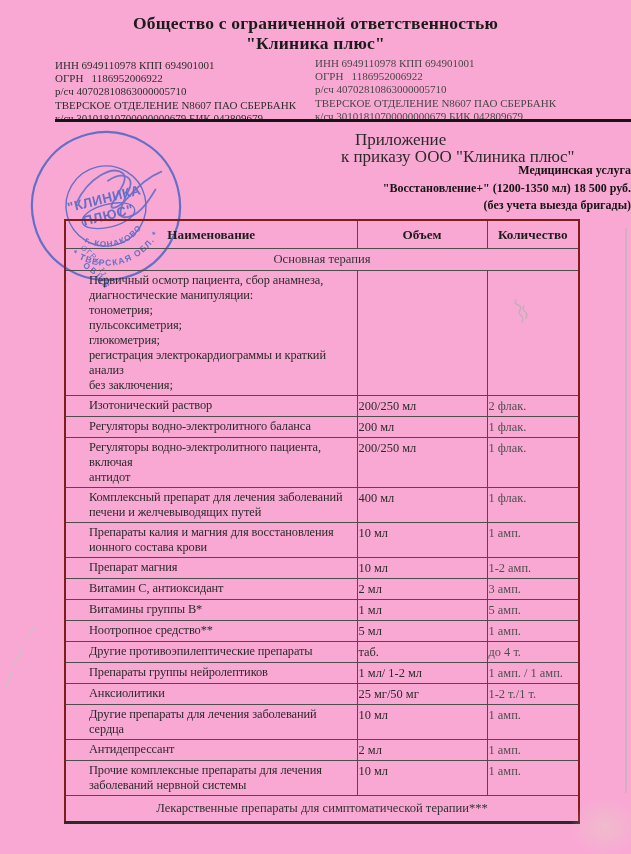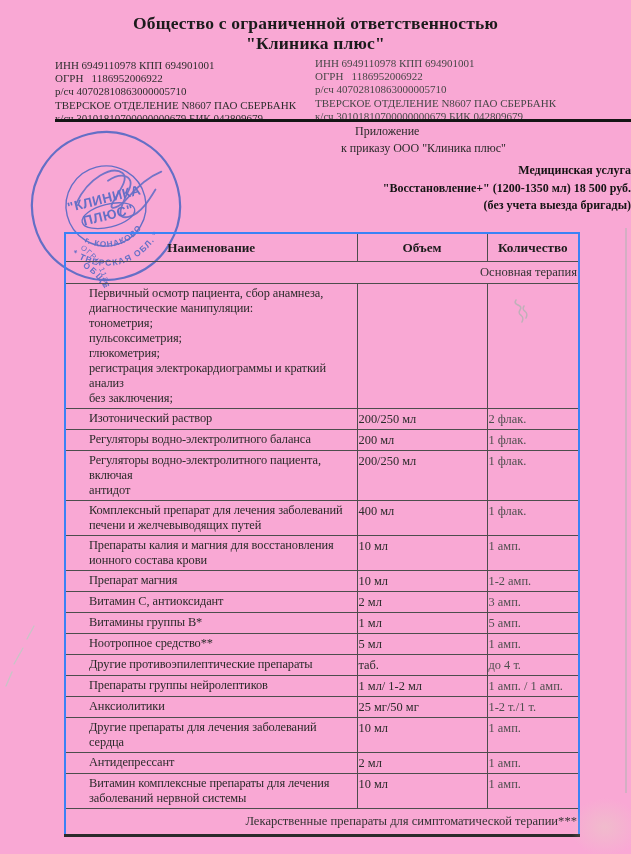--- a/index.html
+++ b/index.html
@@ -11,50 +11,50 @@
   
   .org-header {
     position:absolute; top:13px; left:0; right:0;
     text-align:center; font-weight:bold; font-size:17.5px; line-height:20px;
     color:#1b1b1b; letter-spacing:.2px;
   }
   .requisites { position:absolute; font-size:11px; line-height:13.2px; white-space:pre; }
   .requisites.left  { top:59px; left:55px;  color:#2e2e2e; }
   .requisites.right { top:57px; left:315px; color:#474747; }
   .header-rule { position:absolute; top:119px; left:55px; right:0; height:3px; background:#151515; }
-  .annex { position:absolute; top:123px; left:341px; font-size:12px; line-height:17px; color:#2a2a2a; }
+  .annex { position:absolute; top:131px; left:341px; font-size:17px; line-height:17px; color:#2a2a2a; }
   .annex .l1 { padding-left:14px; }
   
   .service-title {
     position:absolute; top:162px; left:0; right:0; text-align:right;
     font-weight:bold; font-size:12px; line-height:17.5px; color:#141414;
   }
   
   .stamp { position:absolute; top:126px; left:26px; width:160px; height:160px;
            transform:rotate(-14deg); opacity:.82; pointer-events:none; }
   .stamp svg { display:block; }
   .stamp text { font-family:"Liberation Sans", sans-serif; }
   .ring-text   { font-size:8.3px;  letter-spacing:1.7px; font-weight:bold; }
   .ogrn-text   { font-size:7.4px;  letter-spacing:1.1px; }
   .region-text { font-size:8.6px;  letter-spacing:1.2px; font-weight:bold; }
   .city-text   { font-size:8.2px;  letter-spacing:1px; font-weight:bold; }
   .center-text { font-size:13.5px; font-weight:bold; letter-spacing:.5px; }
   
   table.services {
-    position:absolute; top:232px; left:64px; width:514px;
+    position:absolute; top:219px; left:64px; width:514px;
     border-collapse:collapse; table-layout:fixed;
-    font-size:12.4px; color:#2b2b2b; border:2px solid #3b82f6;
+    font-size:12.4px; color:#2b2b2b; border:2px solid #7f1d1d;
   }
   table.services th, table.services td { border:1px solid #4d4d4d; }
   table.services th {
     height:25px; font-size:13.2px; font-weight:bold; text-align:center;
     color:#1d1d1d; vertical-align:middle;
   }
   tr.section-row td, tr.footer-row td {
-    text-align:right; vertical-align:middle; font-size:12.6px; color:#333;
+    text-align:center; vertical-align:middle; font-size:12.6px; color:#333;
   }
   tr.section-row td { height:19px; }
   tr.footer-row  td { height:23px; border-bottom:3px solid #2b2b2b; }
   tr.svc { height:21px; }
   td.col-name {
     padding:2px 2px 2px 23px; white-space:pre-line;
     line-height:15px; vertical-align:top; letter-spacing:-.1px;
   }
   td.col-volume, td.col-qty {
     vertical-align:top; padding-top:3px; line-height:15px;
@@ -225,21 +225,21 @@
           <td class="col-name">Другие препараты для лечения заболеваний сердца</td>
           <td class="col-volume">10 мл</td>
           <td class="col-qty">1 амп.</td>
         </tr>
         <tr class="svc">
           <td class="col-name">Антидепрессант</td>
           <td class="col-volume">2 мл</td>
           <td class="col-qty">1 амп.</td>
         </tr>
         <tr class="svc">
-          <td class="col-name">Витамин комплексные препараты для лечения
+          <td class="col-name">Прочие комплексные препараты для лечения
 заболеваний нервной системы</td>
           <td class="col-volume">10 мл</td>
           <td class="col-qty">1 амп.</td>
         </tr>
       </tbody>
     <tbody>
       <tr class="footer-row">
         <td colspan="3">Лекарственные препараты для симптоматической терапии***</td>
       </tr>
     </tbody>

